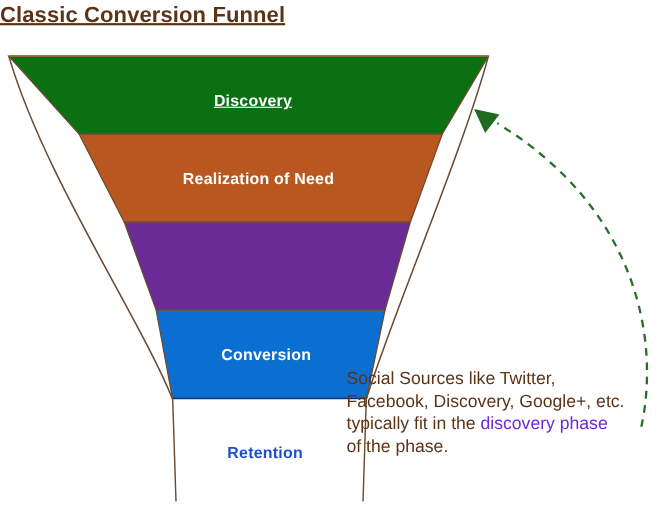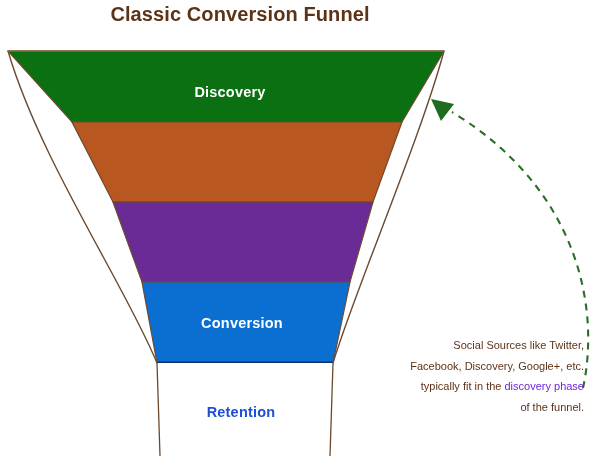--- a/index.html
+++ b/index.html
@@ -15,53 +15,52 @@
     width: 604px;
     height: 461px;
     background: #ffffff;
     overflow: hidden;
   }
   #title {
     position: absolute;
     left: 0;
     top: 3px;
     width: 480px;
-    text-align: center;
     font-size: 20px;
     font-weight: bold;
     color: #5d3317;
     letter-spacing: 0.1px;
     white-space: nowrap;
+    text-decoration: underline;
   }
   #funnel-svg {
     position: absolute;
     left: 0;
     top: 0;
   }
   .band-label {
     position: absolute;
     text-align: center;
     font-size: 14.5px;
     font-weight: bold;
     color: #ffffff;
     white-space: nowrap;
     letter-spacing: 0.2px;
   }
   .band-label.retention {
     color: #1d4ed8;
   }
   #annotation {
     position: absolute;
-    left: 304px;
+    left: 315px;
     top: 335px;
     width: 280px;
-    font-size: 11px;
+    font-size: 16px;
     line-height: 20.5px;
     color: #5d3317;
-    text-align: right;
   }
   #annotation .hl {
     color: #6d28d9;
   }
 </style>
 </head>
 <body>
 
 <div id="page">
 
@@ -84,28 +83,29 @@
     <path d="M 333,363 L 330,456" stroke="#6b4a2f" stroke-width="1.3" fill="none"></path>
 
     <path d="M 8,51 C 40,160 125,285 157,363" fill="none" stroke="#6b4a2f" stroke-width="1.4"></path>
     <path d="M 444,51 C 420,140 355,290 333,363" fill="none" stroke="#6b4a2f" stroke-width="1.4"></path>
     <path d="M 8,51 L 444,51" fill="none" stroke="#8a6a3f" stroke-width="1.6"></path>
 
     <path d="M 583,388 C 600,310 580,190 452,112" fill="none" stroke="#2a6e2a" stroke-width="2.1" stroke-dasharray="7 6" stroke-linecap="butt"></path>
     <polygon points="431,99 454,104 441,121" fill="#1f6b1f"></polygon>
   </svg>
 
-  <div class="band-label" style="left:0;width:460px;top:84px;">Discovery</div>
+  <div class="band-label" style="left:0;width:460px;top:84px;text-decoration:underline;">Discovery</div>
 
+  <div class="band-label" style="left:0;width:470px;top:155px;">Realization of Need</div>
 
 
   <div class="band-label" style="left:0;width:484px;top:315px;text-align:center;">Conversion</div>
 
   <div class="band-label retention" style="left:0;width:482px;top:404px;">Retention</div>
 
   <div id="annotation">
     <span>Social Sources like Twitter,</span><br>
     <span>Facebook, Discovery, Google+, etc.</span><br>
     <span>typically fit in the </span><span class="hl">discovery phase</span><br>
-    <span>of the funnel.</span>
+    <span>of the phase.</span>
   </div>
 
 </div>
 
 </body></html>

